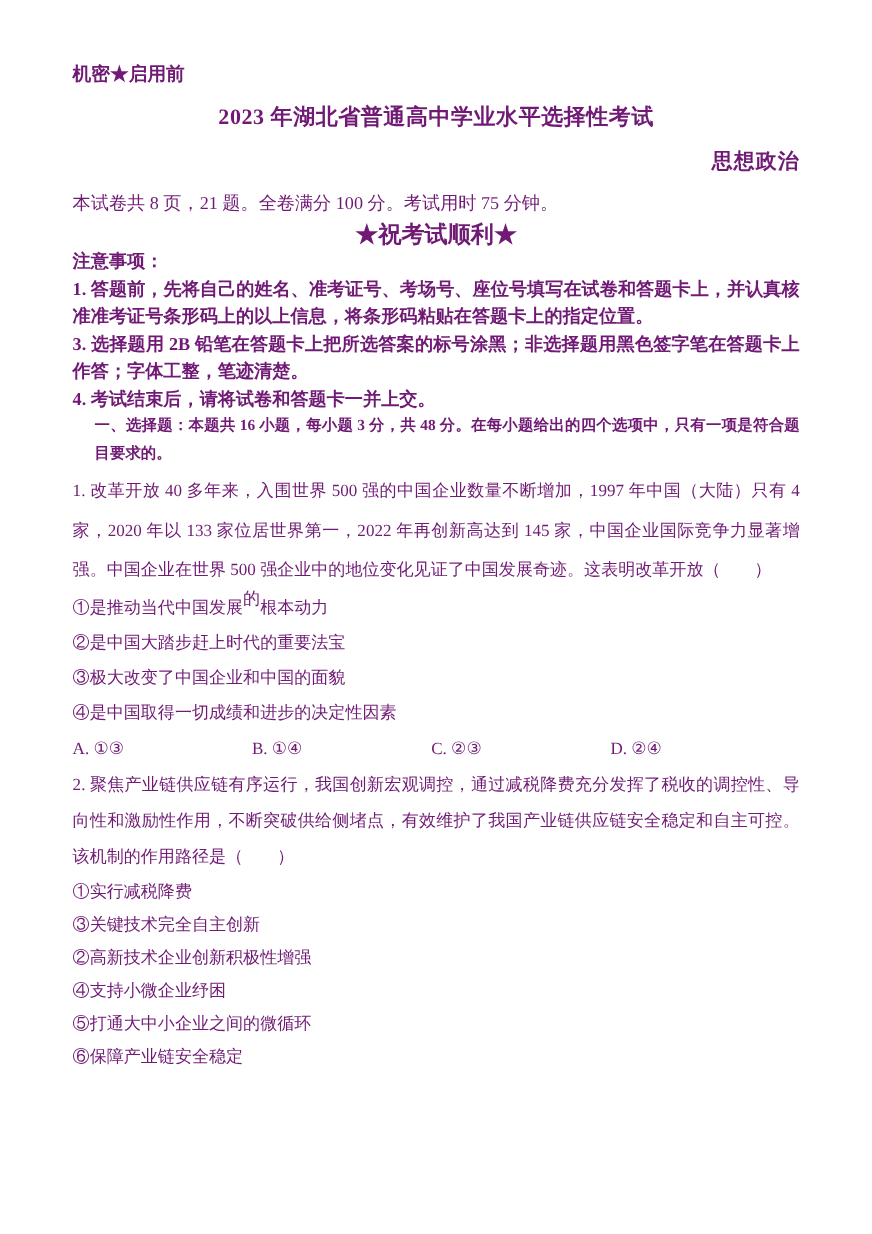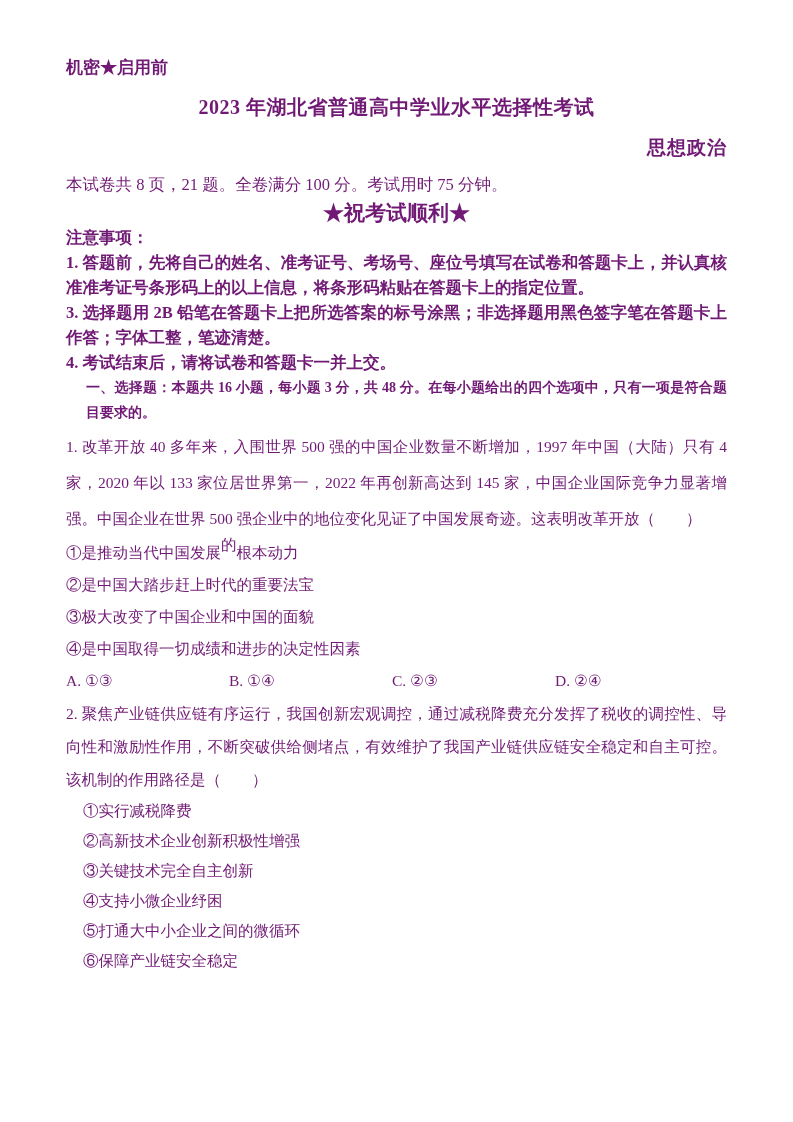--- a/index.html
+++ b/index.html
@@ -68,21 +68,21 @@
     text-align: justify;
     margin-left: 20px;
   }
   .stem {
     line-height: 36px;
     text-align: justify;
     margin-top: 4px;
   }
   .q2-stem { line-height: 33px; margin-top: 0; }
   .statement { line-height: 32px; }
-  .q2 .statement { line-height: 30px; margin-left: 17px; }
+  .q2 .statement { line-height: 30px; }
   .raised {
     position: relative;
     top: -8px;
   }
   .choice-row {
     display: flex;
     line-height: 32px;
   }
   .choice { width: 163px; }
   .choice:last-child { width: auto; }
@@ -127,21 +127,21 @@
       <span class="choice">C. ②③</span>
       <span class="choice">D. ②④</span>
     </div>
   </div>
 
   <div class="question q2">
     <p class="stem q2-stem">2. 聚焦产业链供应链有序运行，我国创新宏观调控，通过减税降费充分发挥了税收的调控性、导向性和激励性作用，不断突破供给侧堵点，有效维护了我国产业链供应链安全稳定和自主可控。该机制的作用路径是（　　）</p>
 
     <div>
       <p class="statement">①实行减税降费</p>
+      <p class="statement">③关键技术完全自主创新</p>
       <p class="statement">②高新技术企业创新积极性增强</p>
-      <p class="statement">③关键技术完全自主创新</p>
       <p class="statement">④支持小微企业纾困</p>
       <p class="statement">⑤打通大中小企业之间的微循环</p>
       <p class="statement">⑥保障产业链安全稳定</p>
     </div>
   </div>
 
 </div>
 
 </body></html>

